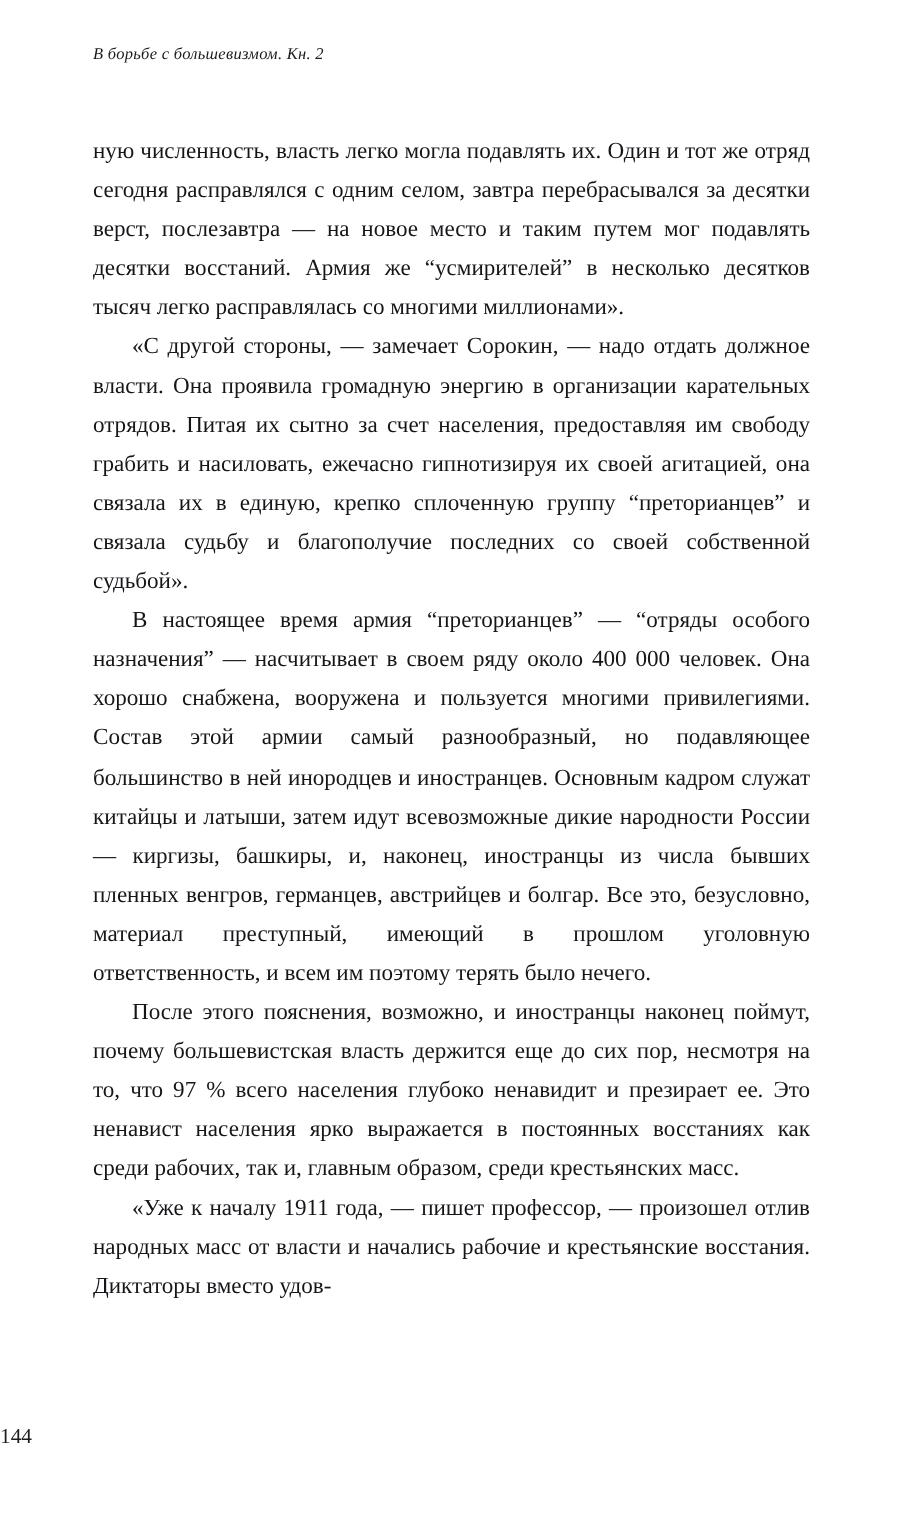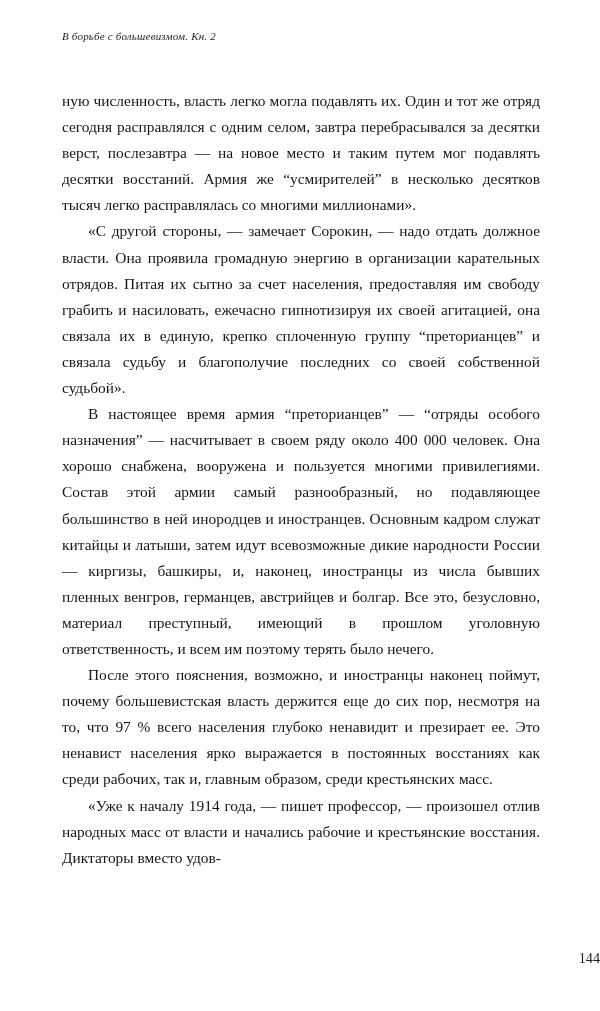--- a/index.html
+++ b/index.html
@@ -50,35 +50,35 @@
     text-indent: 26px;
   }
   .body-text p.noindent {
     text-indent: 0;
   }
   .folio {
     position: absolute;
     left: 0;
     top: 950px;
     width: 600px;
-    text-align: right;
+    text-align: left;
     font-size: 14.2px;
     color: #1b1c1e;
   }
 </style>
 </head>
 <body>
 
 <div class="page">
 
   <div class="running-head">В борьбе с большевизмом. Кн. 2</div>
 
   <div class="body-text">
     <p class="noindent">ную численность, власть легко могла подавлять их. Один и тот же отряд сегодня расправлялся с одним селом, завтра перебрасывался за десятки верст, послезавтра — на новое место и таким путем мог подавлять десятки восстаний. Армия же “усмирителей” в несколько десятков тысяч легко расправлялась со многими миллионами».</p>
     <p>«С другой стороны, — замечает Сорокин, — надо отдать должное власти. Она проявила громадную энергию в организации карательных отрядов. Питая их сытно за счет населения, предоставляя им свободу грабить и насиловать, ежечасно гипнотизируя их своей агитацией, она связала их в единую, крепко сплоченную группу “преторианцев” и связала судьбу и благополучие последних со своей собственной судьбой».</p>
     <p>В настоящее время армия “преторианцев” — “отряды особого назначения” — насчитывает в своем ряду около 400 000 человек. Она хорошо снабжена, вооружена и пользуется многими привилегиями. Состав этой армии самый разнообразный, но подавляющее большинство в ней инородцев и иностранцев. Основным кадром служат китайцы и латыши, затем идут всевозможные дикие народности России — киргизы, башкиры, и, наконец, иностранцы из числа бывших пленных венгров, германцев, австрийцев и болгар. Все это, безусловно, материал преступный, имеющий в прошлом уголовную ответственность, и всем им поэтому терять было нечего.</p>
     <p>После этого пояснения, возможно, и иностранцы наконец поймут, почему большевистская власть держится еще до сих пор, несмотря на то, что 97 % всего населения глубоко ненавидит и презирает ее. Это ненавист населения ярко выражается в постоянных восстаниях как среди рабочих, так и, главным образом, среди крестьянских масс.</p>
-    <p>«Уже к началу 1914 года, — пишет профессор, — произошел отлив народных масс от власти и начались рабочие и крестьянские восстания. Диктаторы вместо удов-</p>
+    <p>«Уже к началу 1911 года, — пишет профессор, — произошел отлив народных масс от власти и начались рабочие и крестьянские восстания. Диктаторы вместо удов-</p>
   </div>
 
   <div class="folio">144</div>
 
 </div>
 
 </body></html>

